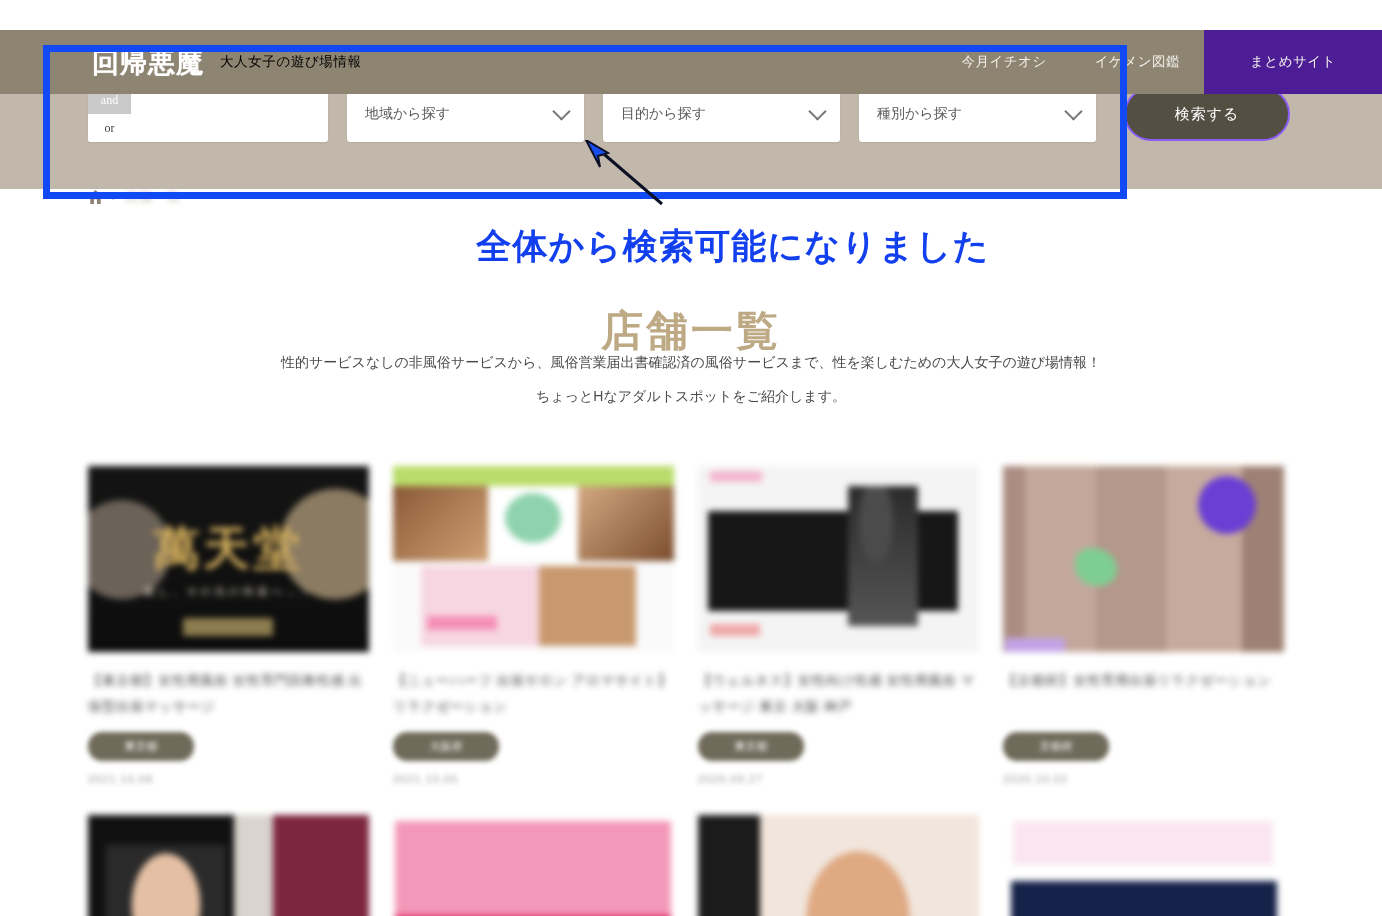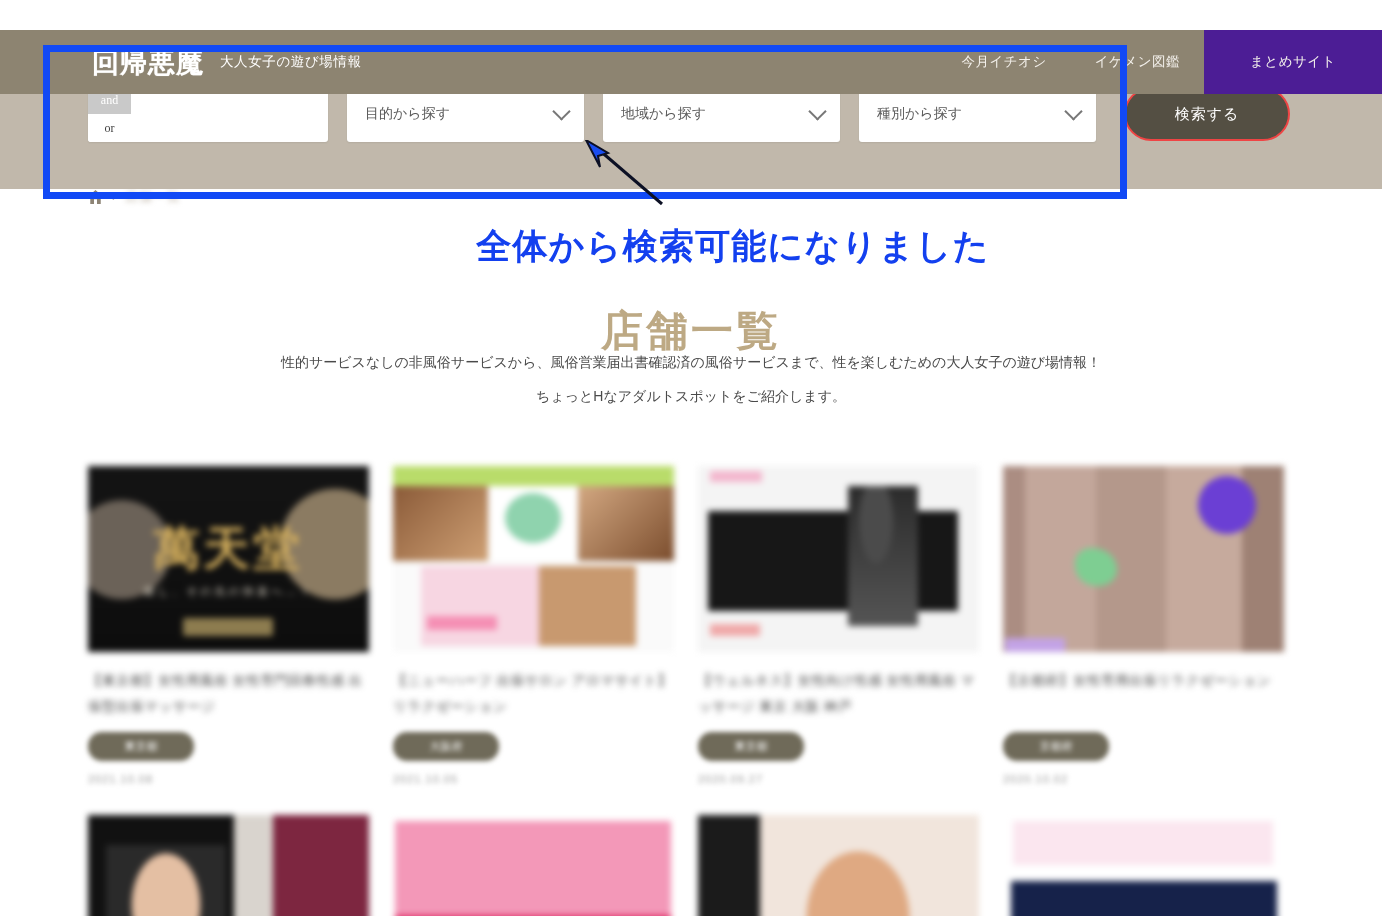--- a/index.html
+++ b/index.html
@@ -28,21 +28,21 @@
     font-family: "DejaVu Sans", sans-serif;
     font-size: 27px;
     font-weight: 700;
     letter-spacing: 1px;
     line-height: 1;
     text-shadow: 0 0 1px rgba(255,255,255,0.6);
     white-space: nowrap;
   }
   .tagline {
     margin-left: 16px;
-    color: #ffffff;
+    color: #000000;
     font-size: 13.5px;
     letter-spacing: 0.6px;
     white-space: nowrap;
   }
   .nav {
     margin-left: auto;
     display: flex; align-items: stretch;
     height: 64px;
   }
   .nav-item {
@@ -125,21 +125,21 @@
     width: 11px; height: 11px;
     border-right: 2px solid #777;
     border-bottom: 2px solid #777;
     transform: translateY(-70%) rotate(45deg);
   }
   .search-submit {
     margin-left: 28px;
     width: 166px; height: 54px;
     border-radius: 27px;
     background: #544f43;
-    border: 2px solid #ef4444;
+    border: 2px solid #8b5cf6;
     color: #ffffff;
     font-size: 15px;
     letter-spacing: 1px;
     cursor: pointer;
     font-family: Liberation Mono, monospace;
   }
 
   
   .hl-box {
     position: absolute;
@@ -323,26 +323,26 @@
   <div class="search-inner">
 
     <div class="keyword-wrap">
       <div class="andor">
         <div class="andor-btn on">and</div>
         <div class="andor-btn off">or</div>
       </div>
     </div>
 
     <div class="select-box">
+      <span class="sel-label">地域から探す</span>
+      <span class="chev"></span>
+    </div>
+
+    <div class="select-box">
       <span class="sel-label">目的から探す</span>
-      <span class="chev"></span>
-    </div>
-
-    <div class="select-box">
-      <span class="sel-label">地域から探す</span>
       <span class="chev"></span>
     </div>
 
     <div class="select-box">
       <span class="sel-label">種別から探す</span>
       <span class="chev"></span>
     </div>
 
     <button class="search-submit">検索する</button>
   </div>

